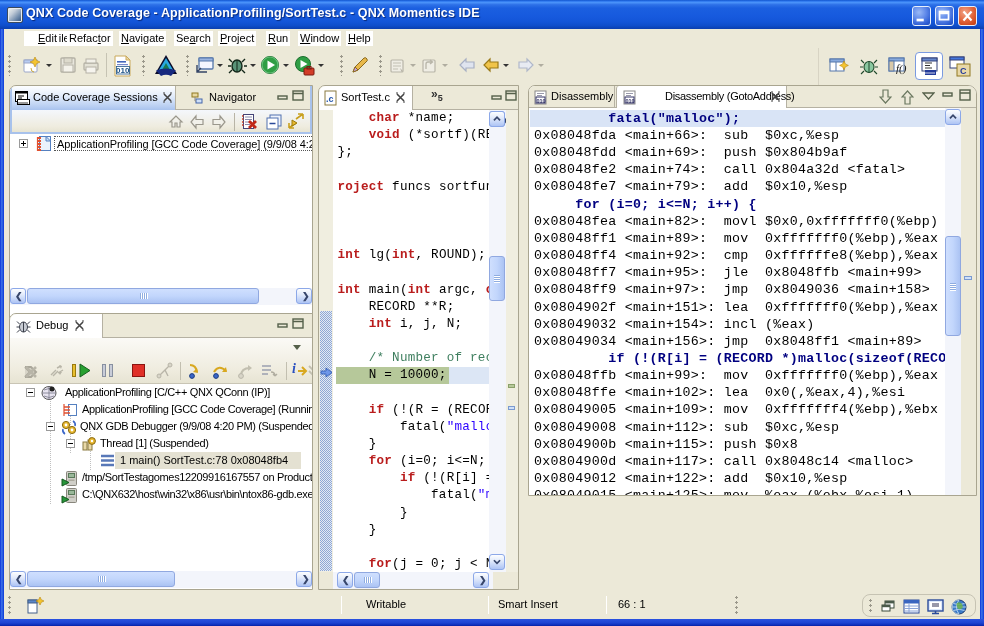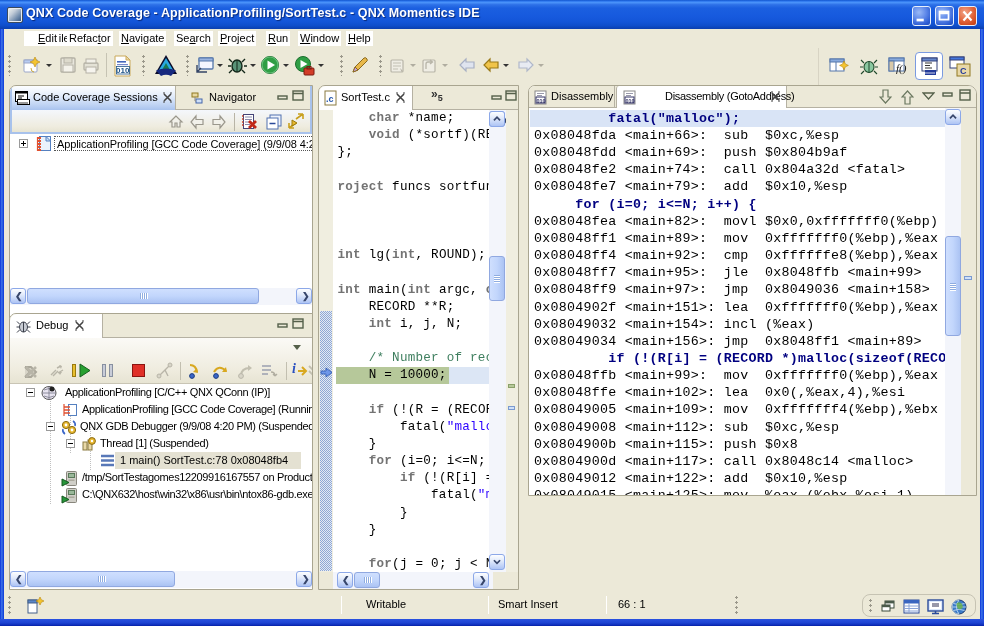--- a/index.html
+++ b/index.html
@@ -49,21 +49,21 @@
      background:linear-gradient(180deg,#cfdffe 0%,#c2d6fc 50%,#abc3f3 100%); }
   .sbthumb-v { position:absolute; border:1px solid #90a8e0; border-radius:3px;
      background:linear-gradient(90deg,#cfdffe 0%,#c2d6fc 50%,#abc3f3 100%); }
   .grip-h { position:absolute; top:4px; bottom:4px; width:8px;
      background-image:repeating-linear-gradient(90deg,#8fade0 0 1px,#fff 1px 2px); }
   .grip-v { position:absolute; left:4px; right:4px; height:8px;
      background-image:repeating-linear-gradient(180deg,#8fade0 0 1px,#fff 1px 2px); }
   .chev { position:absolute; font-size:9px; color:#37466b; font-weight:bold; }
 
   
-  .kw { color:#737373; font-weight:bold; }
+  .kw { color:#b91c1c; font-weight:bold; }
   .cm { color:#3f7f5f; }
   .st { color:#2a00ff; }
   .nv { color:#000080; font-weight:bold; }
 
   
   #statusbar { left:4px; top:592px; width:976px; height:27px; background:#ece9d8; font-size:11px; color:#000; }
   .stsep { position:absolute; top:4px; width:1px; height:18px; background:#c9c5b5; border-right:1px solid #fff; }
 
   #bottomborder { left:0; top:619px; width:984px; height:7px;
      background:linear-gradient(180deg,#2a52e0 0%,#1d43d2 55%,#0c2bb8 90%,#061d96 100%); }

